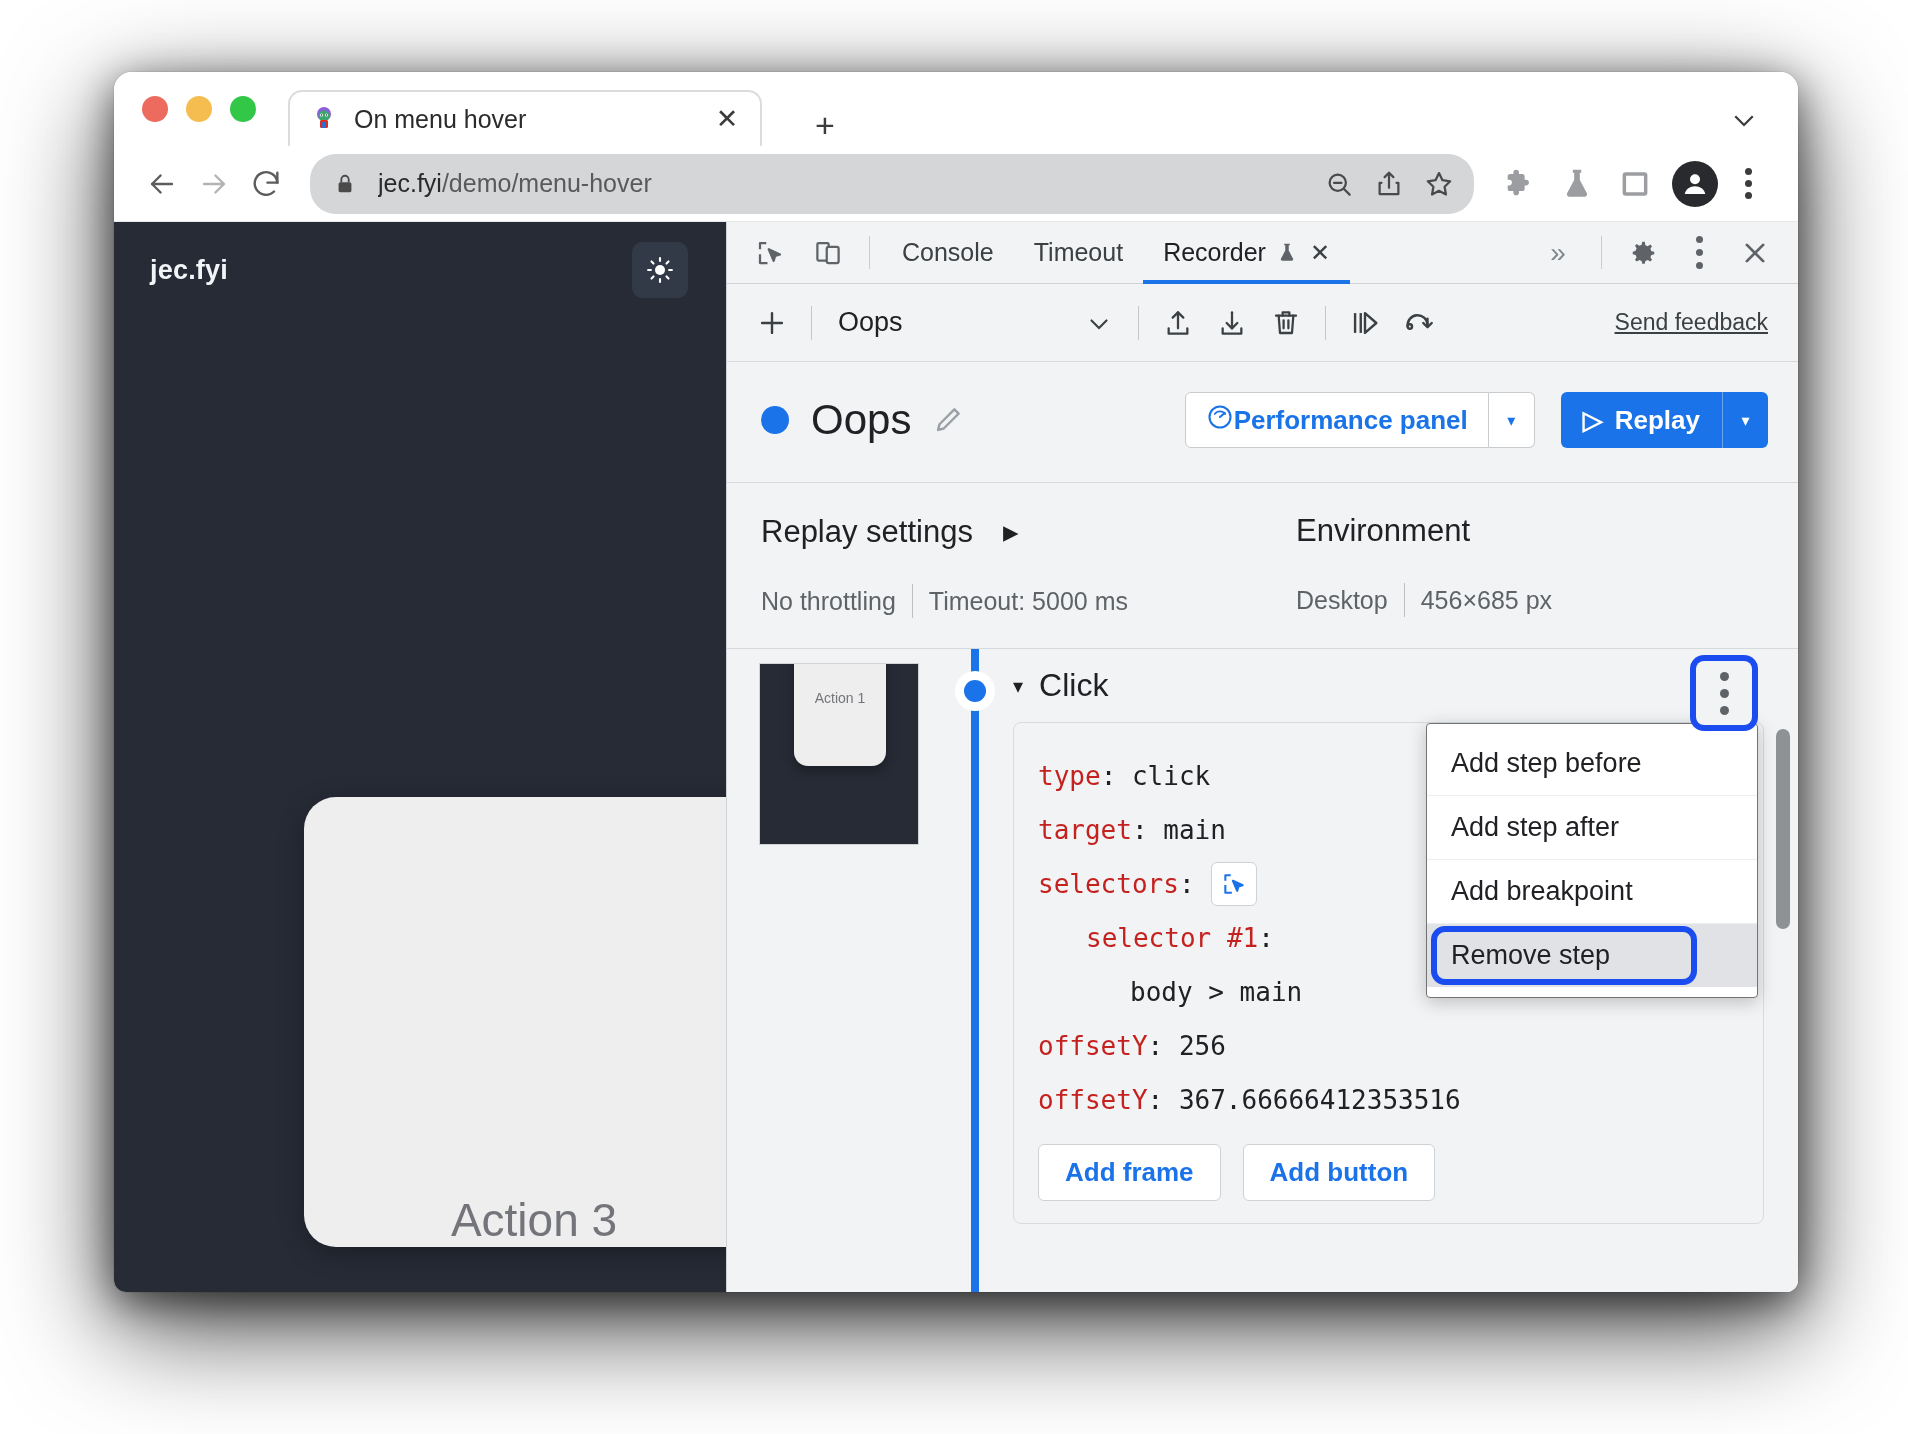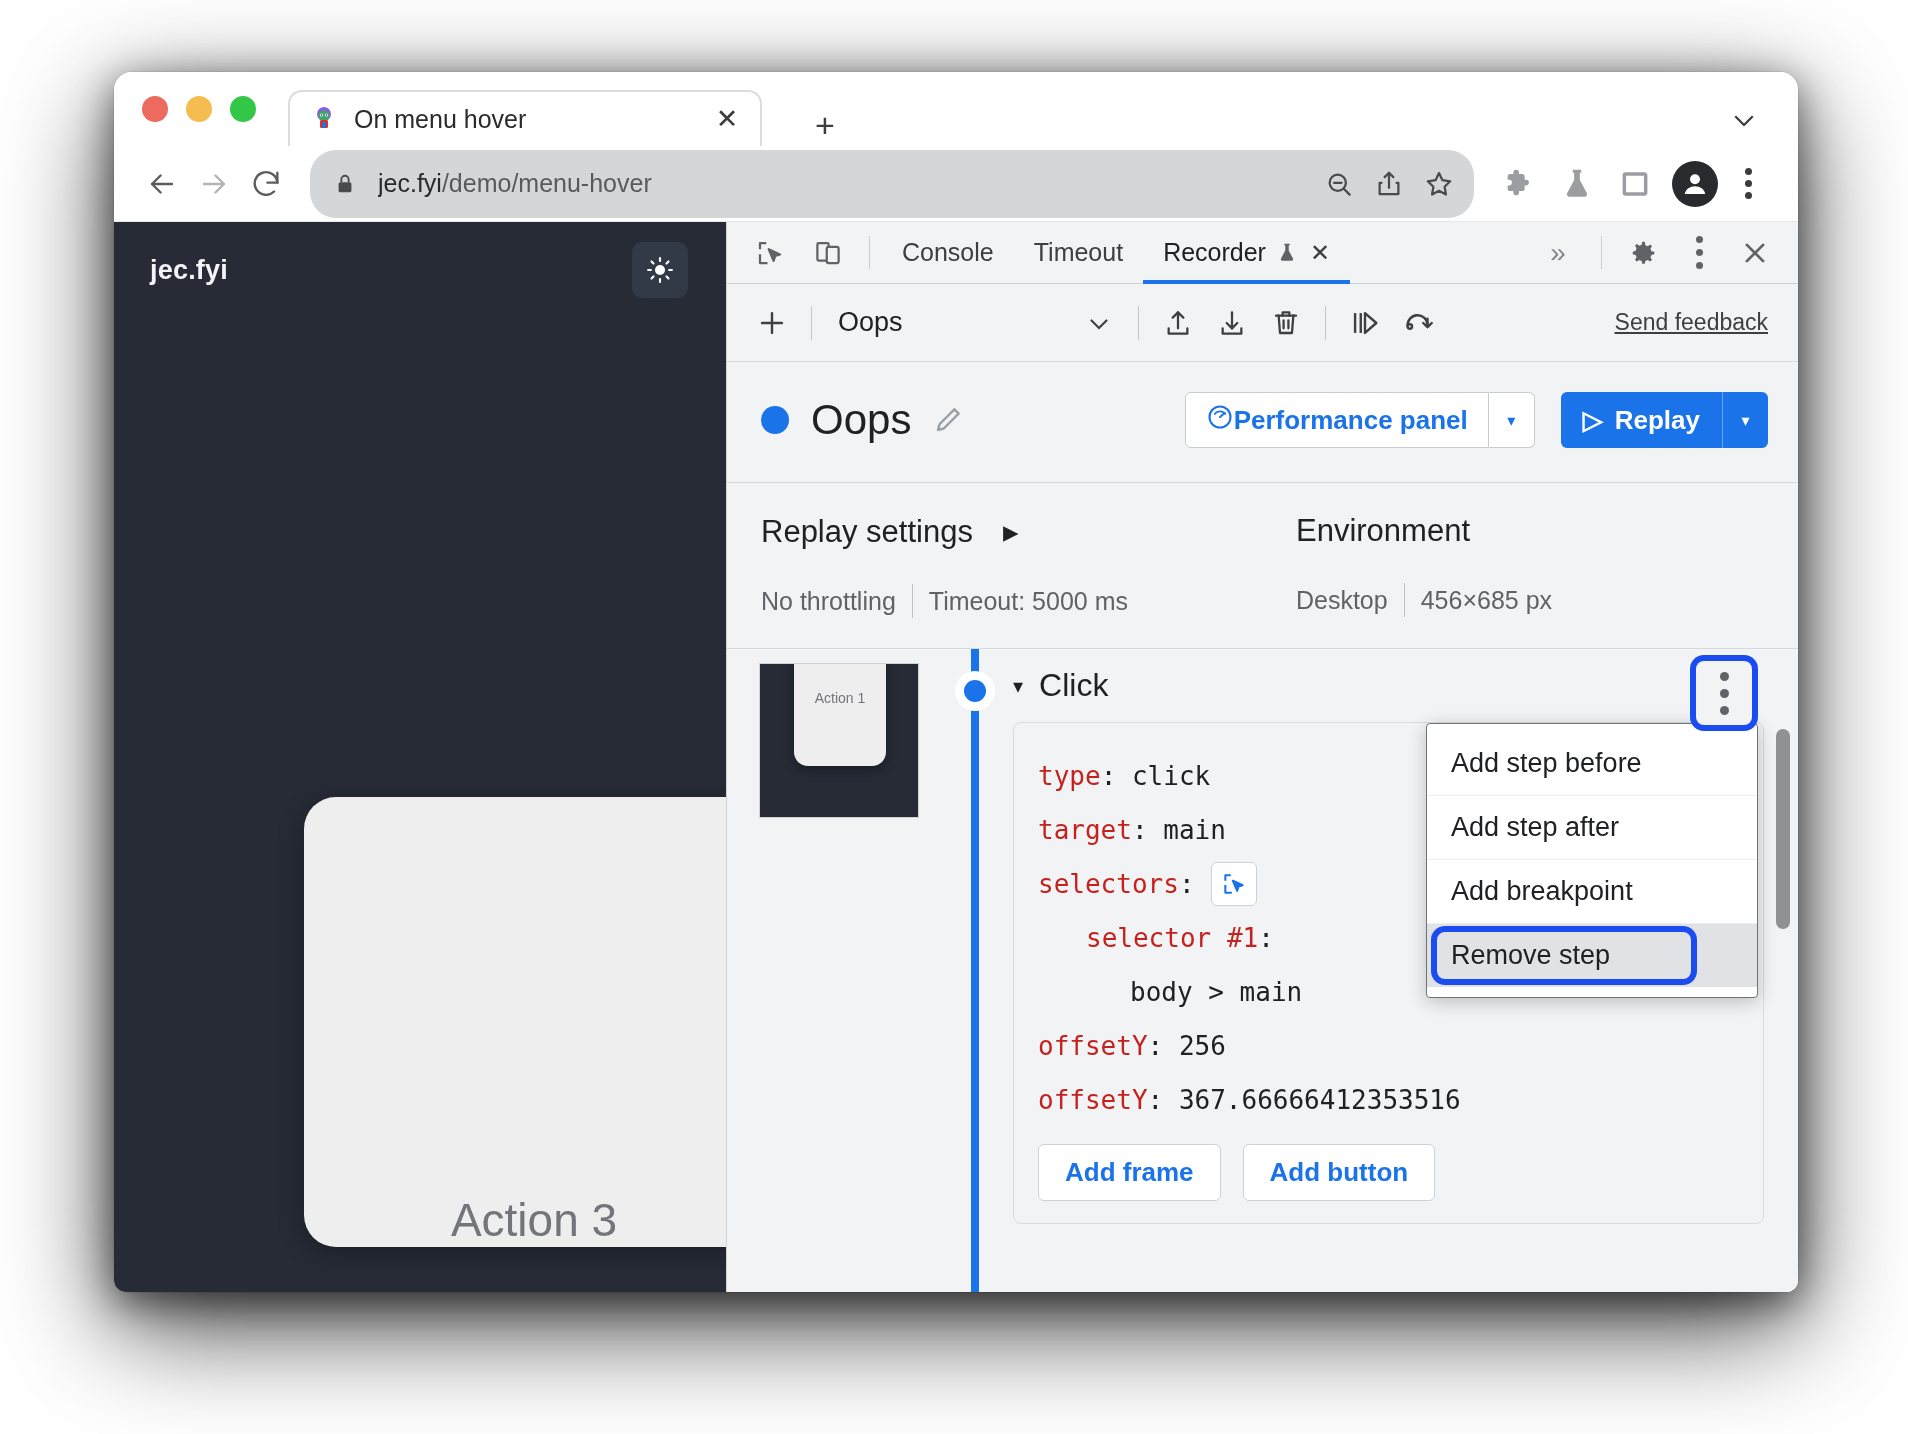--- a/index.html
+++ b/index.html
@@ -103,21 +103,21 @@
   }
   .nav-btn {
     width: 52px; height: 52px;
     display: flex; align-items: center; justify-content: center;
     color: #5c5c5c;
     flex: 0 0 auto;
   }
   .nav-btn.dim { color: #b3b3b3; }
   .omnibox {
     flex: 1 1 auto;
-    height: 68px;
+    height: 60px;
     margin: 0 16px 0 18px;
     background: #d5d6d8;
     border-radius: 26px;
     display: flex; align-items: center;
     padding: 0 10px 0 24px;
   }
   .omni-lock { width: 26px; flex: 0 0 auto; color: #4a4a4a; display:flex; align-items:center;}
   .omni-url {
     flex: 1 1 auto;
     font-size: 25px;
@@ -317,21 +317,21 @@
     background: #f1f3f4;
     position: relative;
     min-height: 0;
     overflow: hidden;
   }
   .thumb-col {
     width: 230px; flex: 0 0 auto;
     padding-top: 14px; padding-left: 32px;
   }
   .thumb {
-    width: 160px; height: 155px;
+    width: 160px; height: 182px;
     background: #262b36;
     border: 1px solid #d0d3d6;
     overflow: hidden;
     position: relative;
   }
   .thumb-card {
     position: absolute;
     left: 34px; top: -28px;
     width: 92px; height: 130px;
     background: #eeeeee;

